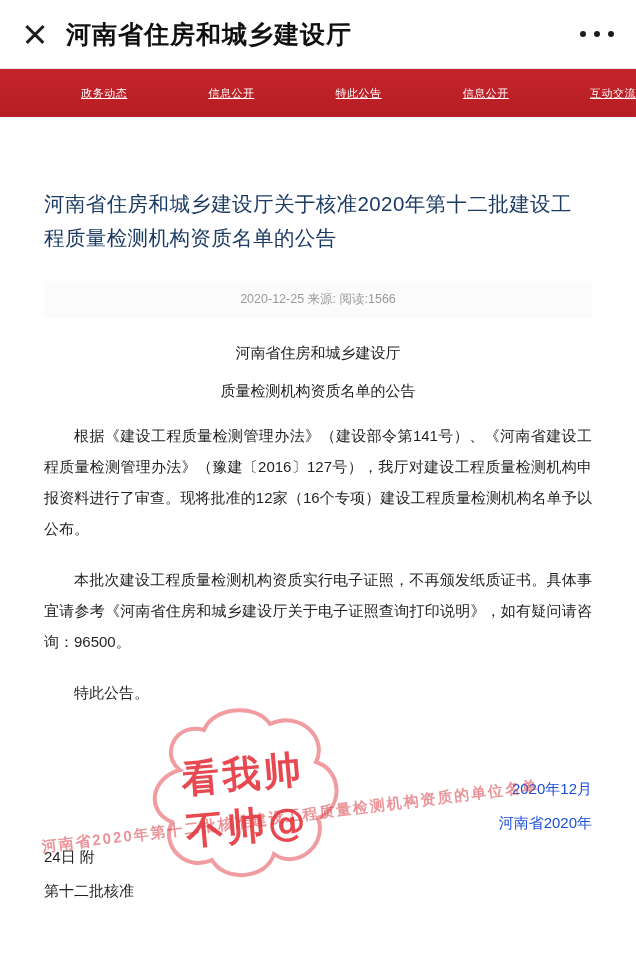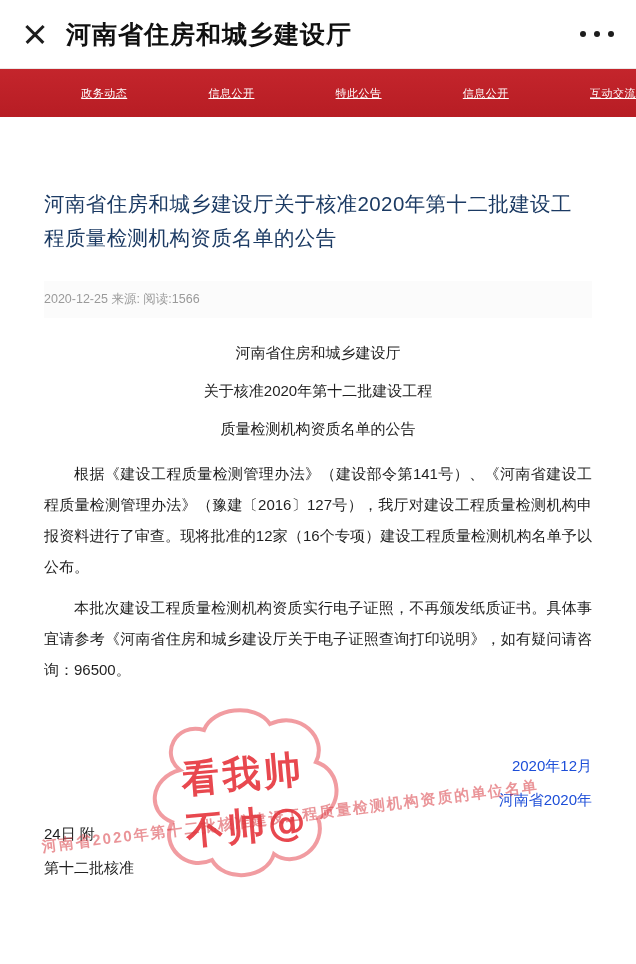--- a/index.html
+++ b/index.html
@@ -110,21 +110,21 @@
   .art-title {
     margin-top: 28px;
     font-size: 20.5px;
     line-height: 34px;
     font-weight: 500;
     color: #1b3a63;
     letter-spacing: 0.4px;
   }
   .art-meta {
     margin-top: 26px;
-    text-align: left;
+    text-align: center;
     font-size: 12.5px;
     color: #9a9a9a;
     background: #fbfbfb;
     padding: 10px 0;
   }
   .art-center {
     text-align: center;
     font-size: 15px;
     line-height: 38px;
     color: #1f1f1f;
@@ -132,21 +132,21 @@
   .art-center.first { margin-top: 16px; }
 
   .art-para {
     font-size: 15px;
     line-height: 31px;
     color: #1f1f1f;
     text-align: justify;
     margin-top: 10px;
     text-indent: 2em;
   }
-  .art-para.tight { margin-top: 10px; }
+  .art-para.tight { margin-top: 20px; }
 
   
   .sign {
     margin-top: 64px;
     text-align: right;
     font-size: 15px;
     line-height: 34px;
     color: #1d4ed8;
     position: relative;
     z-index: 1;
@@ -227,25 +227,25 @@
   
 </div>
 
 <div class="article">
 
   <div class="art-title">河南省住房和城乡建设厅关于核准2020年第十二批建设工程质量检测机构资质名单的公告</div>
 
   <div class="art-meta">2020-12-25 来源: 阅读:1566</div>
 
   <div class="art-center first">河南省住房和城乡建设厅</div>
-  <div class="art-center">关于核准2020年第十二批建设工程</div>
   <div class="art-center">质量检测机构资质名单的公告</div>
 
   <div class="art-para">根据《建设工程质量检测管理办法》（建设部令第141号）、《河南省建设工程质量检测管理办法》（豫建〔2016〕127号），我厅对建设工程质量检测机构申报资料进行了审查。现将批准的12家（16个专项）建设工程质量检测机构名单予以公布。</div>
   <div class="art-para tight">本批次建设工程质量检测机构资质实行电子证照，不再颁发纸质证书。具体事宜请参考《河南省住房和城乡建设厅关于电子证照查询打印说明》，如有疑问请咨询：96500。</div>
+  <div class="art-para tight">特此公告。</div>
 
   <div class="sign">
     <div>2020年12月</div>
     <div>河南省2020年</div>
   </div>
 
   <div class="tail">
     <div>24日        附</div>
     <div>第十二批核准</div>
   </div>

